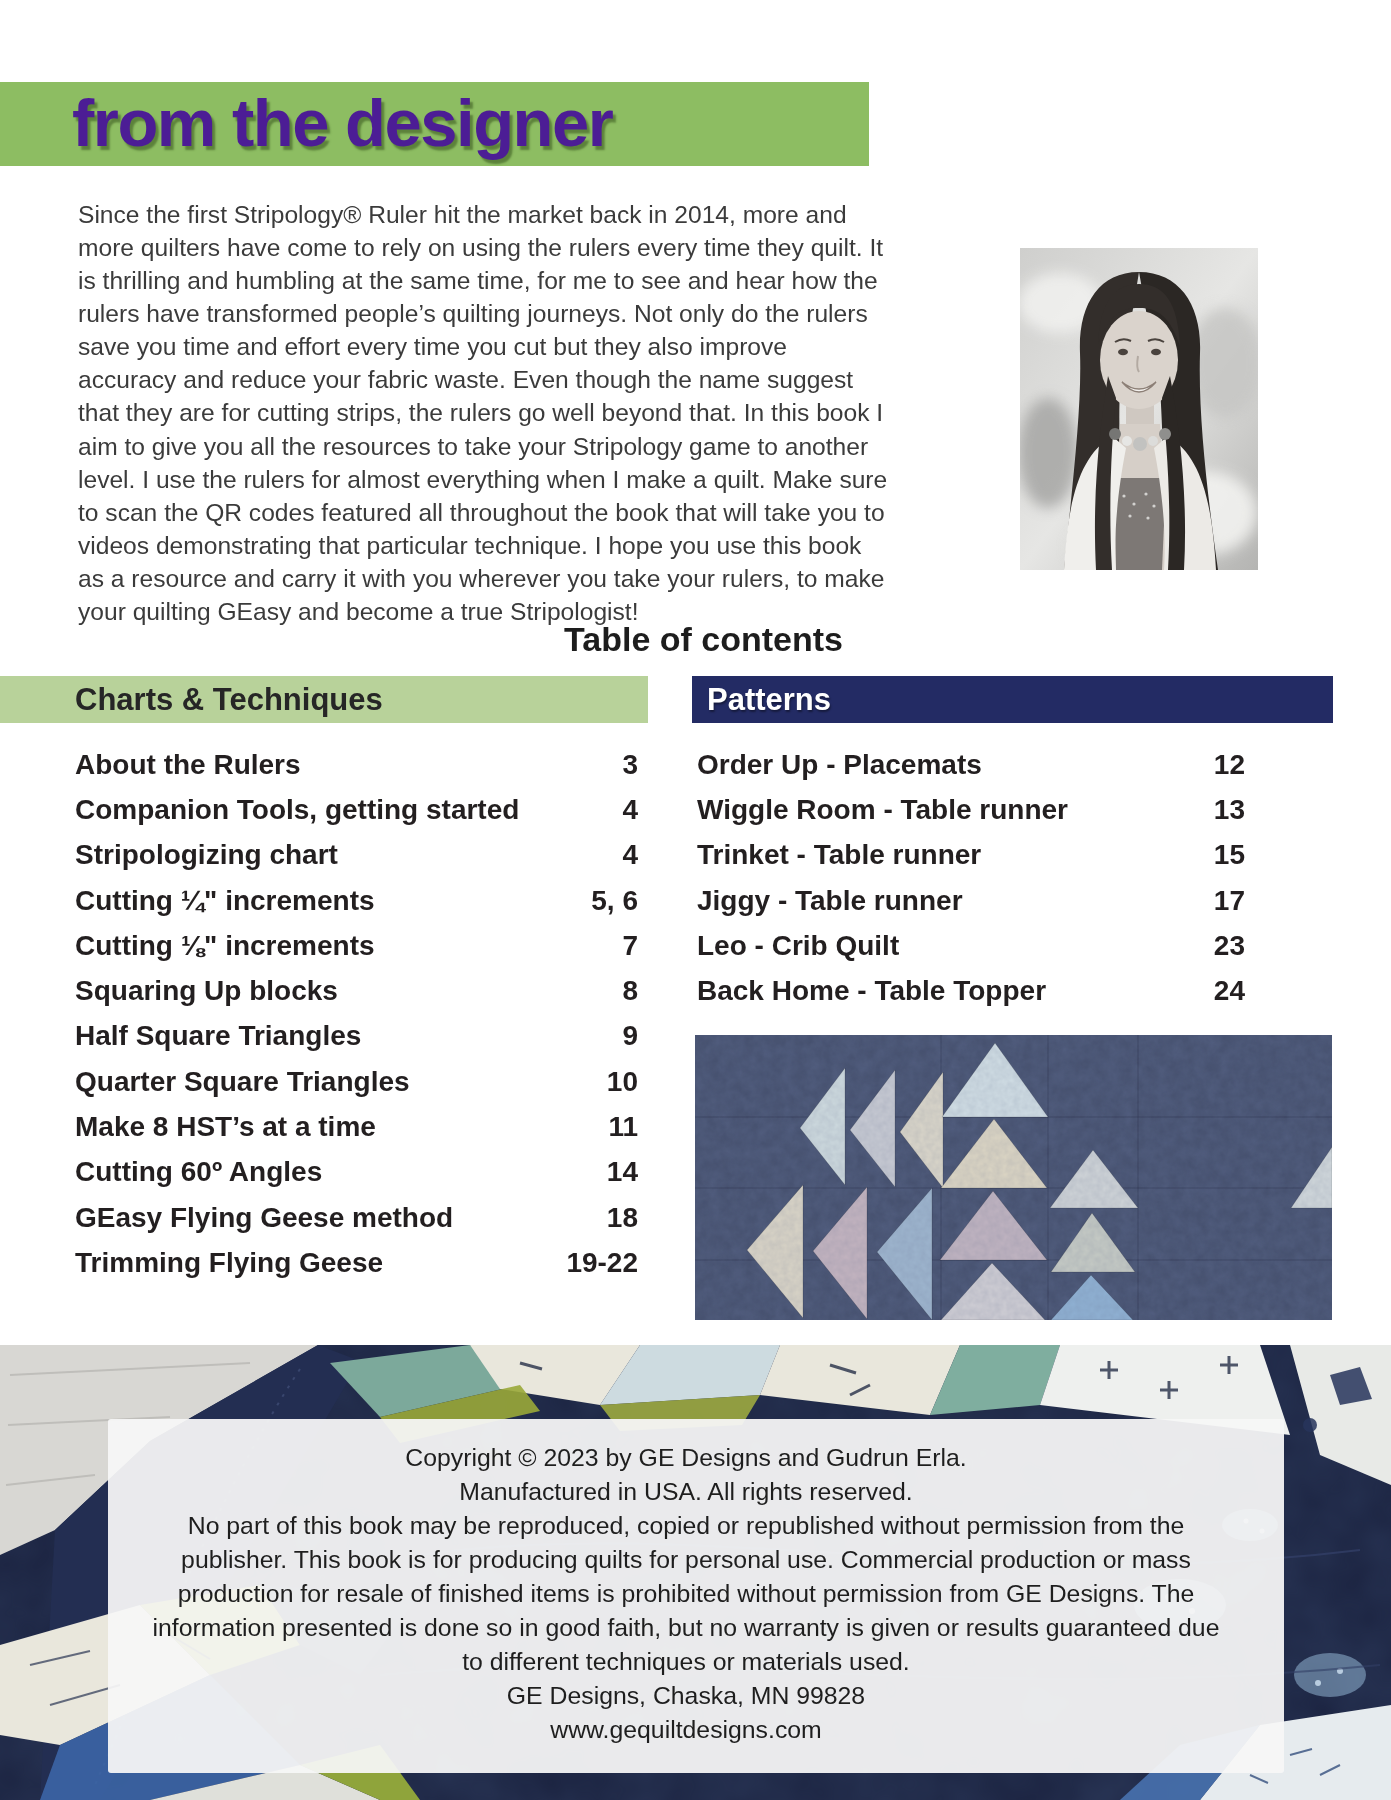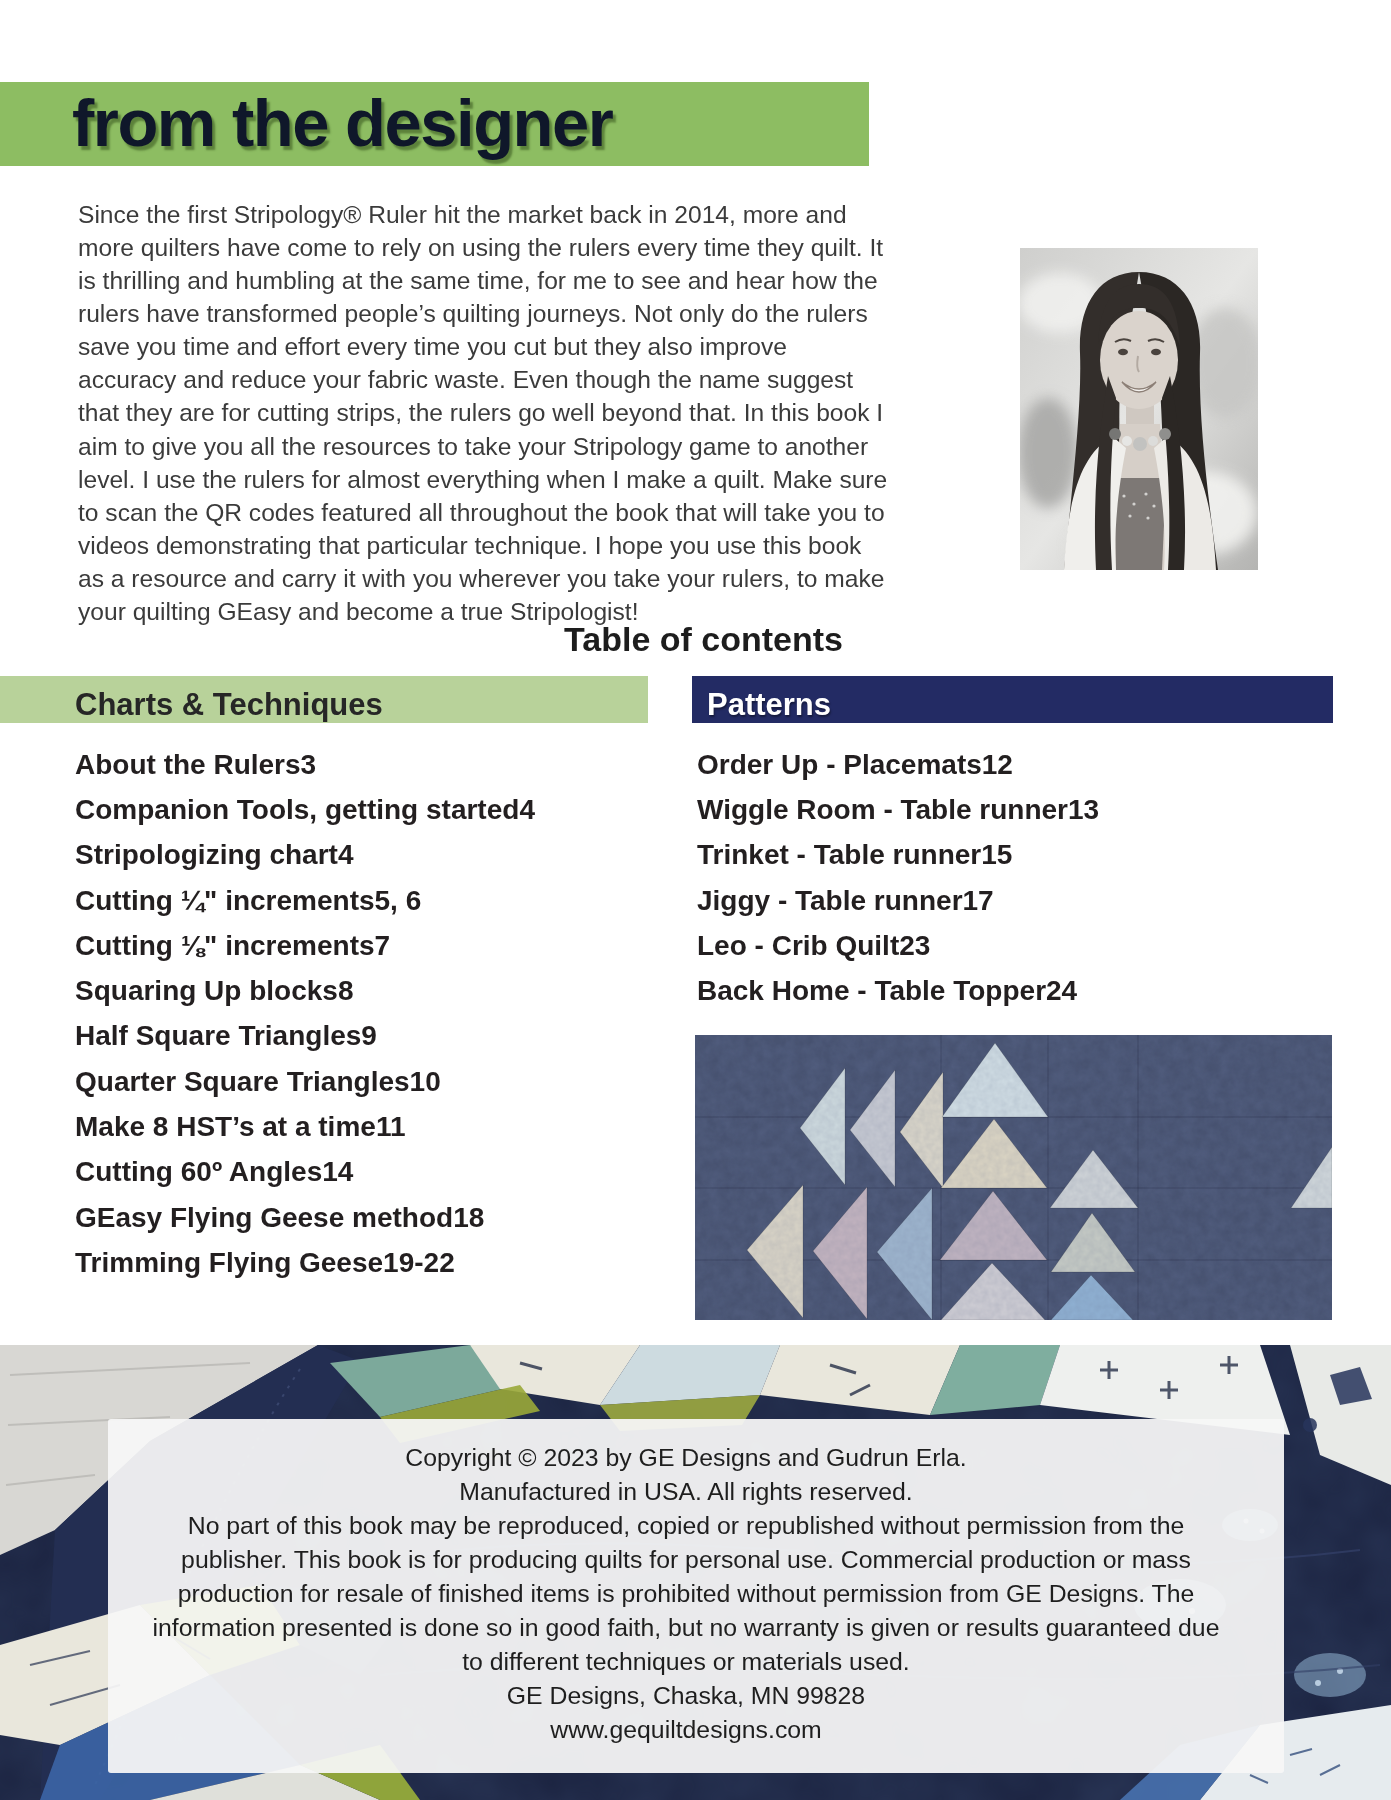--- a/index.html
+++ b/index.html
@@ -7,47 +7,47 @@
     position:relative; width:1391px; height:1800px; background:#ffffff;
     font-family:"Liberation Sans", sans-serif; overflow:hidden;
   }
   
   .header-bar {
     position:absolute; left:0; top:82px; width:869px; height:84px;
     background:#8dbd62;
   }
   .page-title {
     margin:0; padding-left:72px; font-size:67px; font-weight:bold;
-    line-height:82px; color:#0f172a; letter-spacing:-1.5px;
+    line-height:82px; color:#4c1d95; letter-spacing:-1.5px;
     text-shadow:3px 4px 2px rgba(52,82,28,0.55);
   }
   
   .intro {
     position:absolute; left:66px; top:186px; width:814px; margin:12px;
     font-size:24.6px; line-height:1.345; color:#3b3b3b;
   }
   .portrait {
     position:absolute; left:1020px; top:248px; width:238px; height:322px;
   }
   .portrait svg { display:block; width:100%; height:100%; }
   
   .toc-title {
     position:absolute; left:8px; top:620px; width:1391px; margin:0;
     text-align:center; font-size:34px; font-weight:bold; color:#1d1d1d;
   }
   .col-header {
-    position:absolute; top:676px; height:47px; display:flex; align-items:flex-end;
+    position:absolute; top:676px; height:47px; display:flex; align-items:center;
     font-size:31px; font-weight:bold; box-sizing:border-box;
   }
   .col-header.green { left:0; width:648px; background:#b8d29a; color:#262626; padding-left:75px; }
   .col-header.navy  { left:692px; width:641px; background:#232b64; color:#ffffff; padding-left:15px;
                       text-shadow:1px 2px 2px rgba(0,0,0,0.4); }
   .toc-list { list-style:none; margin:0; padding:0; position:absolute; top:742px; }
   .toc-list li {
-    display:flex; justify-content:flex-start; align-items:center;
+    display:flex; justify-content:space-between; align-items:center;
     height:45.3px; font-size:28px; font-weight:bold; color:#231f20;
   }
   .toc-list.left-list  { left:75px;  width:563px; }
   .toc-list.right-list { left:697px; width:548px; }
   
   .quilt {
     position:absolute; left:695px; top:1035px; width:637px; height:285px;
   }
   .quilt svg { display:block; width:100%; height:100%; }
   

